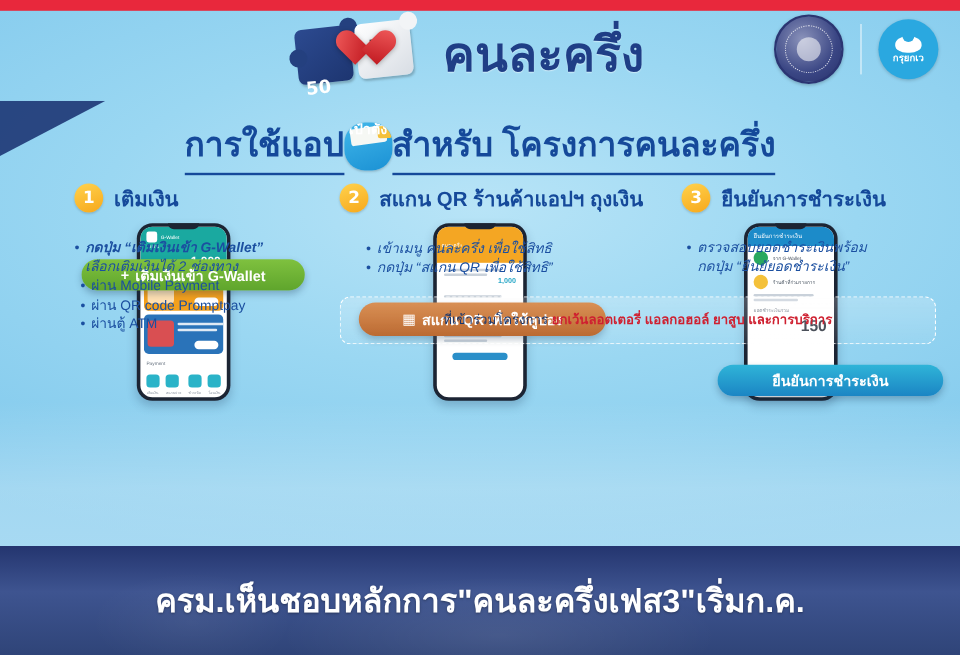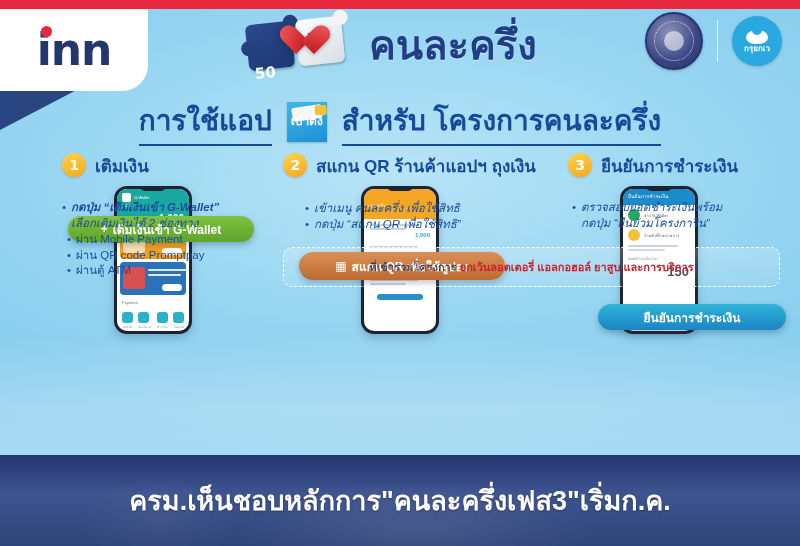--- a/index.html
+++ b/index.html
@@ -102,31 +102,31 @@
   }
   .ktb-mark{width:22px;height:14px;border-radius:50% 50% 45% 45%;background:#ffffff;
     position:relative;}
   .ktb-mark:before{content:"";position:absolute;left:6px;top:-5px;width:10px;height:10px;
     border-radius:50%;background:#2aa8e0;}
   .ktb-txt{font-size:8px;color:#ffffff;font-weight:bold;line-height:1;}
 
   
   .subtitle-row{
     position:absolute;left:0;top:98px;width:800px;display:flex;align-items:center;
-    justify-content:center;gap:15px;z-index:10;
+    justify-content:center;gap:0;z-index:10;
   }
   .sub-seg{
     font-size:28px;font-weight:bold;color:#15499a;
     border-bottom:2px solid #15499a;padding-bottom:2px;white-space:nowrap;
   }
   .app-icon{
-    width:40px;height:40px;border-radius:0;
+    width:40px;height:40px;border-radius:17px;
     background:linear-gradient(160deg,#41b7ea,#1b91d4);
     position:relative;box-shadow:0 1px 2px rgba(0,0,0,.22);
-    display:flex;align-items:center;justify-content:center;padding-bottom:3px;
+    display:flex;align-items:flex-start;justify-content:center;padding-bottom:3px;
     box-sizing:border-box;overflow:hidden;
   }
   .app-icon-bill{
     position:absolute;left:5px;top:4px;width:30px;height:14px;background:#f6f8f4;
     transform:rotate(-8deg);border-radius:2px;
   }
   .app-icon-bill:after{
     content:"";position:absolute;right:-5px;top:1px;width:12px;height:10px;
     background:#f4c13a;transform:rotate(6deg);border-radius:2px;
   }
@@ -250,26 +250,20 @@
 </style>
 </head>
 <body>
 
 <div class="screen">
 
   <div class="info-bg"></div>
   <div class="navy-tri"></div>
   <div class="red-bar"></div>
 
-  <div class="logo-box">
-    <div class="logo-wrap">
-      <span class="logo-dot"></span>
-      <span class="logo-text">inn</span>
-    </div>
-  </div>
 
   <div class="brand-row">
     <div class="puzzle">
       <div class="pz pz-left">
         <span class="pz-knob k1"></span>
         <span class="pz-knob k2"></span>
       </div>
       <div class="pz pz-right">
         <span class="pz-knob k4"></span>
         <span class="pz-knob k5"></span>
@@ -446,21 +440,21 @@
   <div class="bullets b2">
     <ul>
       <li>เข้าเมนู คนละครึ่ง เพื่อใช้สิทธิ</li>
       <li>กดปุ่ม “สแกน QR เพื่อใช้สิทธิ”</li>
     </ul>
   </div>
 
   <div class="bullets b3">
     <div class="b-top">
       <span>ตรวจสอบยอดชำระเงินพร้อม</span><br>
-      <span>กดปุ่ม “ยืนยัวมโครงการิน”</span>
+      <span>กดปุ่ม “ยืนยัยอดชำระเงิน”</span>
     </div>
   </div>
 
   <div class="disclaimer">
     <div class="dis-l">
       <span>ที่เข้าร่วมโครงการ </span><span class="dis-red">ยกเว้นลอตเตอรี่ แอลกอฮอล์ ยาสูบ และการบริการ</span>
     </div>
   </div>
 
   <div class="banner">

